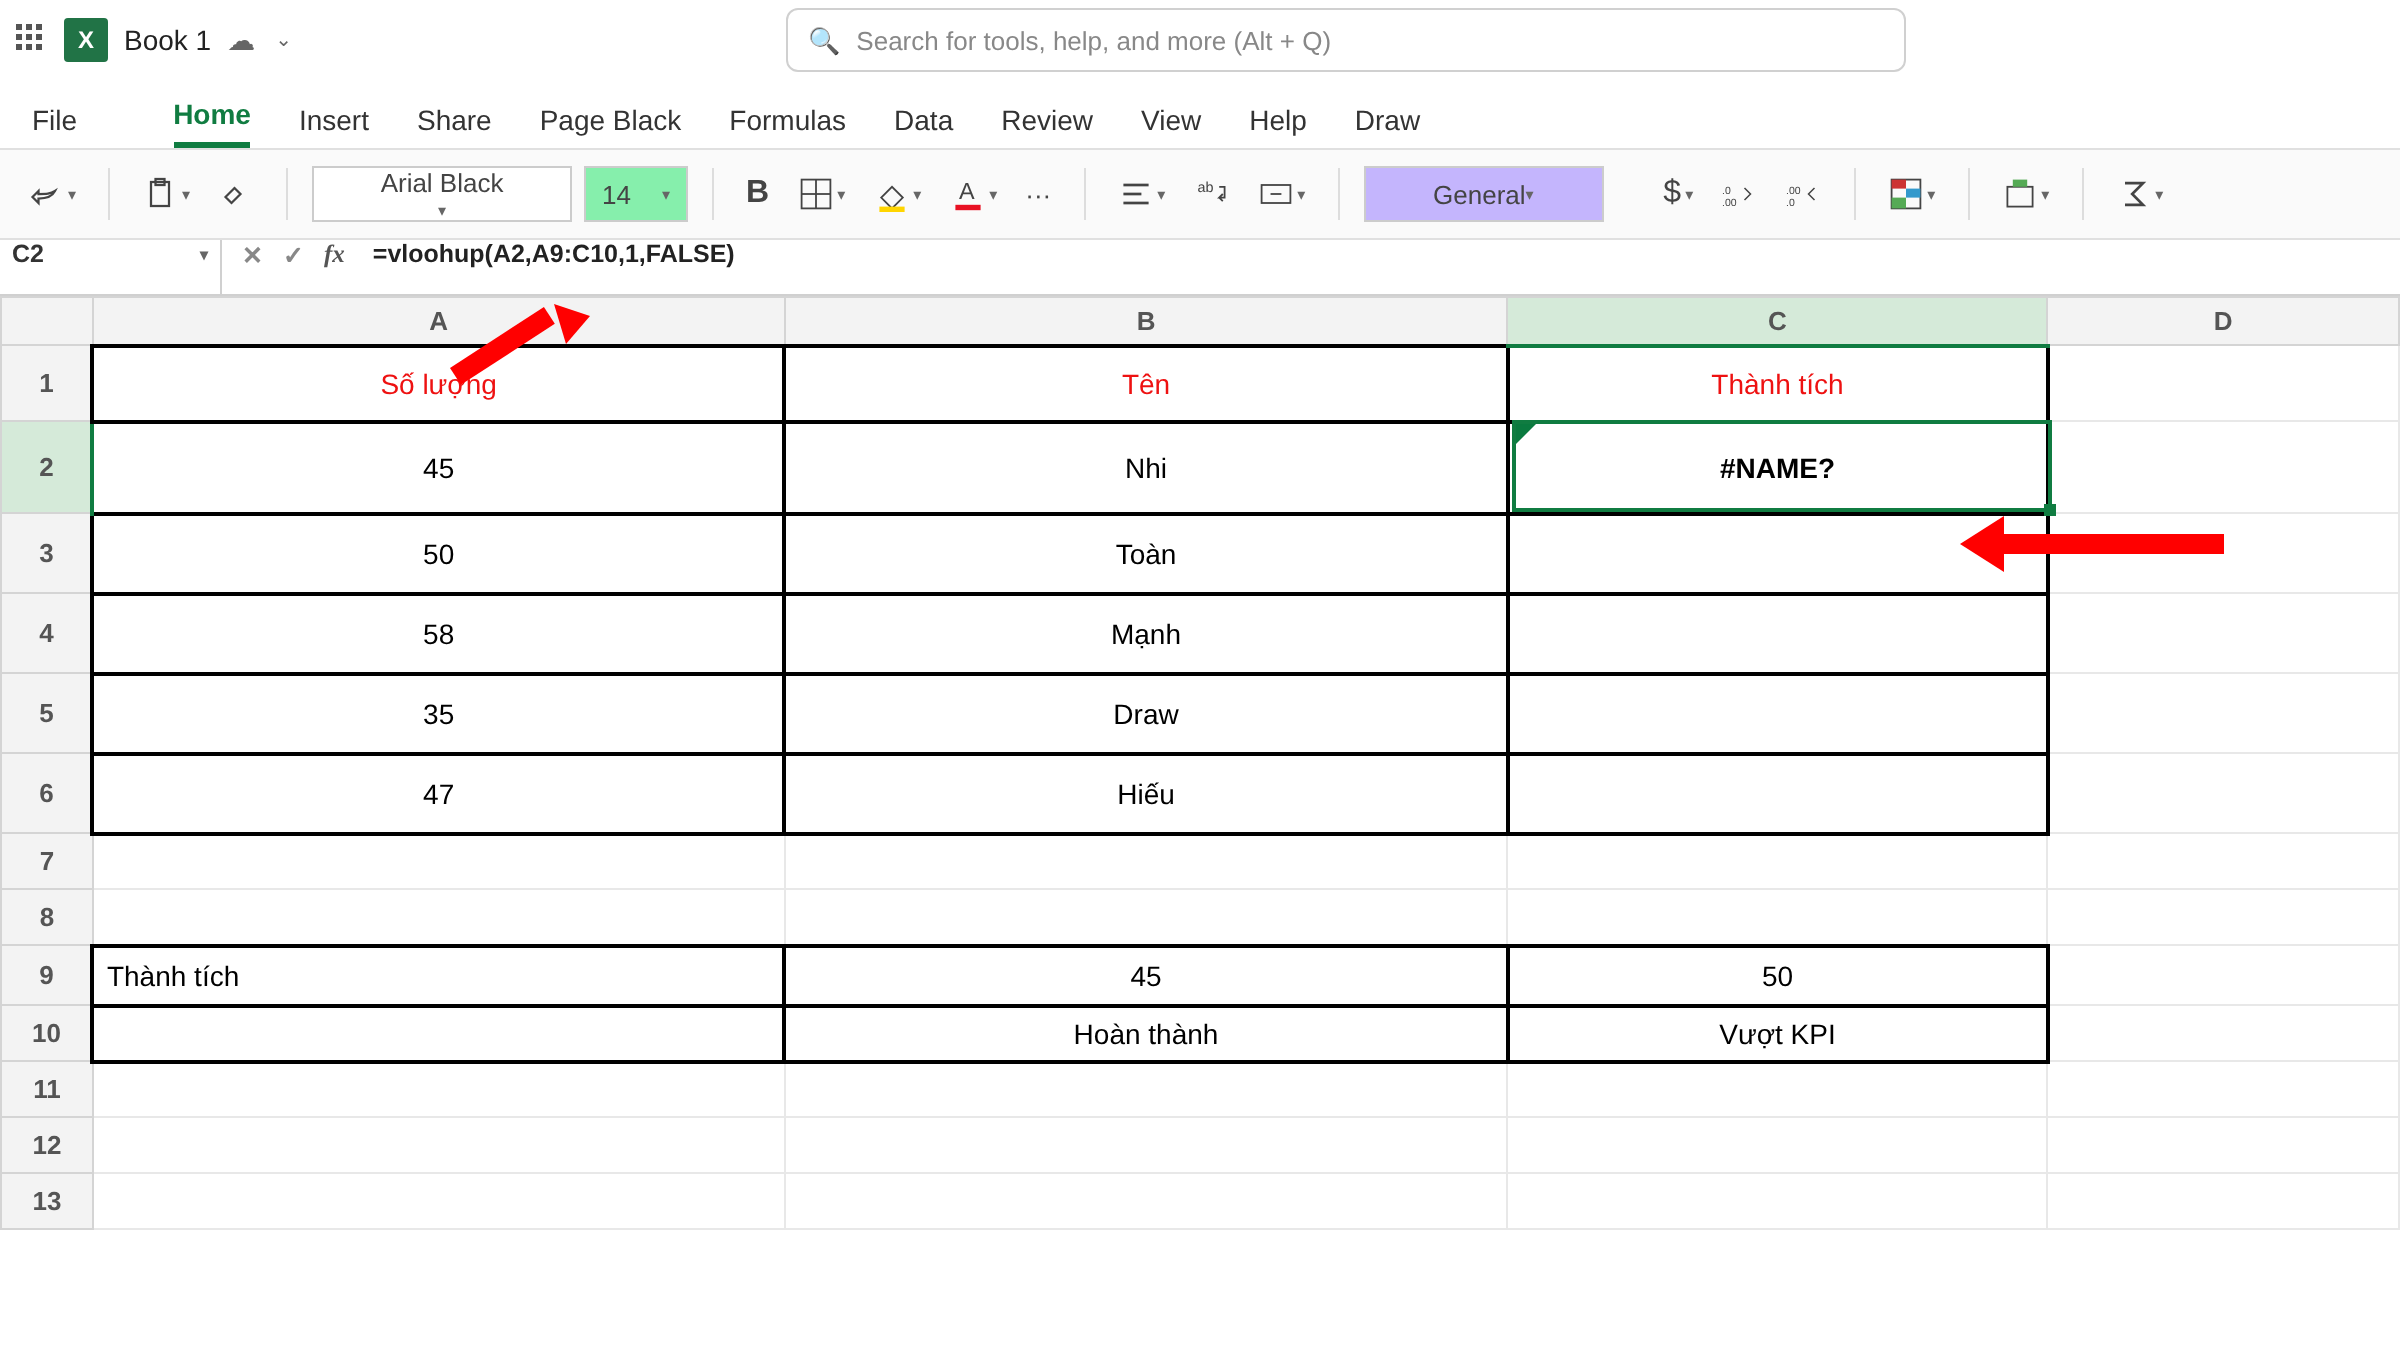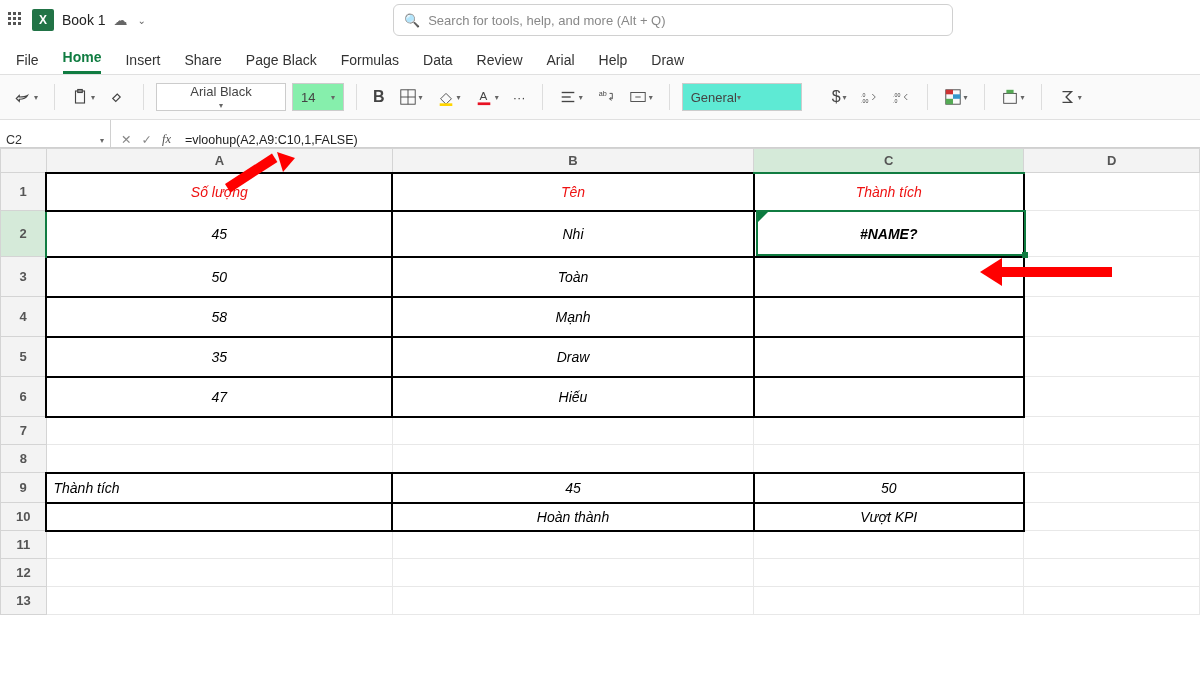--- a/index.html
+++ b/index.html
@@ -12,34 +12,34 @@
   .excel-icon { width:22px; height:22px; background:#217346; color:#fff; font-size:12px; font-weight:bold; display:flex; align-items:center; justify-content:center; border-radius:2px; }
   .doc-title { font-size:14px; color:#222;text-align:center; }
   .cloud-icon { color:#666; font-size:14px; }
   .chev { color:#666; font-size:10px; margin-left:2px; }
   .search-wrap { flex:1; display:flex; justify-content:center; }
   .searchbox { width:560px; height:32px; border:1px solid #d0d0d0; border-radius:6px; display:flex; align-items:center; padding:0 10px; color:#888; font-size:13px; gap:8px; }
 
   
   .menubar { display:flex; gap:24px; padding:4px 28px 0 16px; height:34px; align-items:flex-end; }
   .menubar div { font-size:14px; color:#333; padding-bottom:6px; cursor:pointer; }
-  .menubar .active { font-weight:600; border-bottom:3px solid #107c41; color:#107c41; }
+  .menubar .active { font-weight:600; border-bottom:3px solid #107c41; color:#107c41;margin-left:24px; }
 
   
   .ribbon { height:46px; background:#fafafa; border-top:1px solid #e0e0e0; border-bottom:1px solid #e0e0e0; display:flex; align-items:center; padding:0 10px; gap:6px; font-size:13px; color:#444; }
   .ribbon .sep { width:1px; height:26px; background:#ddd; margin:0 6px; }
   .rbtn { display:flex; align-items:center; gap:2px; padding:2px 4px; cursor:pointer; }
   .rbtn svg { width:18px; height:18px; }
   .fontbox { border:1px solid #ccc; background:#fff; height:28px; display:flex; align-items:center; padding:0 8px; font-size:13px; width:130px; justify-content:space-between;flex-direction:column; }
   .sizebox { border:1px solid #ccc; background:#86efac; height:28px; display:flex; align-items:center; padding:0 8px; font-size:13px; width:52px; justify-content:space-between; }
-  .numfmt { border:1px solid #ccc; background:#5eead4; height:28px; width:120px; display:flex; align-items:center; justify-content:flex-start; padding:0 8px; }
+  .numfmt { border:1px solid #ccc; background:#c4b5fd; height:28px; width:120px; display:flex; align-items:center; justify-content:center; padding:0 8px; }
   .tri { font-size:8px; color:#666; }
 
   
-  .fbar { height:28px; display:flex; align-items:flex-end; border-bottom:1px solid #d0d0d0; font-size:12.5px; }
+  .fbar { height:28px; display:flex; align-items:flex-start; border-bottom:1px solid #d0d0d0; font-size:12.5px;font-weight:bold; }
   .namebox { width:110px; padding-left:6px; color:#333; display:flex; align-items:center; justify-content:space-between; padding-right:6px; }
   .fbar-sep { width:1px; height:100%; background:#d0d0d0; }
   .fx-btns { display:flex; align-items:center; gap:10px; padding:0 10px; color:#888; }
   .fx-label { font-style:italic; font-family:"Times New Roman",serif; color:#555; }
   .formula-input { flex:1; padding-left:4px; color:#222; }
 
   
   .grid-area { position:relative; }
   table.sheet { border-collapse:collapse; table-layout:fixed; }
   .colhead, .rowhead, .corner { background:#f3f3f3; border:1px solid #d4d4d4; font-size:13px; color:#555; text-align:center; }
@@ -51,21 +51,21 @@
 
   .hdr-red { color:#e11; font-size:20px; font-family:Arial,sans-serif; }
   .data-big { font-size:20px; }
   .bold-err { font-weight:900; font-family:"Arial Black",Arial,sans-serif; font-size:22px; }
   .small { font-size:16px; }
 
   
   .bT { border-top:2px solid #000 !important; }
   .bB { border-bottom:2px solid #000 !important; }
   .bL { border-left:2px solid #000 !important; }
-  .bR { border-right:2px solid #000 !important;font-style:italic; }
+  .bR { border-right:2px solid #000 !important; }
 
   
   .colhead.sel { background:#d5ead9; border-bottom:2px solid #107c41; }
   .rowhead.selr { background:#d5ead9; border-right:2px solid #107c41; }
 
   
   .sel-cell { position:absolute; border:2px solid #107c41; pointer-events:none; }
   .sel-cell::after { content:''; position:absolute; right:-4px; bottom:-4px; width:6px; height:6px; background:#107c41; }
   .err-tri { position:absolute; width:0; height:0; border-top:10px solid #0a7a3f; border-right:10px solid transparent; }
 
@@ -104,21 +104,21 @@
 
 <div class="menubar">
   <div>File</div>
   <div class="active">Home</div>
   <div>Insert</div>
   <div>Share</div>
   <div>Page Black</div>
   <div>Formulas</div>
   <div>Data</div>
   <div>Review</div>
-  <div>Arial</div>
+  <div>View</div>
   <div>Help</div>
   <div>Draw</div>
 </div>
 
 <div class="ribbon">
   <div class="rbtn">
       <svg viewBox="0 0 24 24">
         <path d="M7 10l-4 4 4 4v-3c5 0 9-1 11-5-3 2-6 2-11 2V10z" fill="none" stroke="#444" stroke-width="1.5"></path>
       </svg>
       <span class="tri">▾</span>

